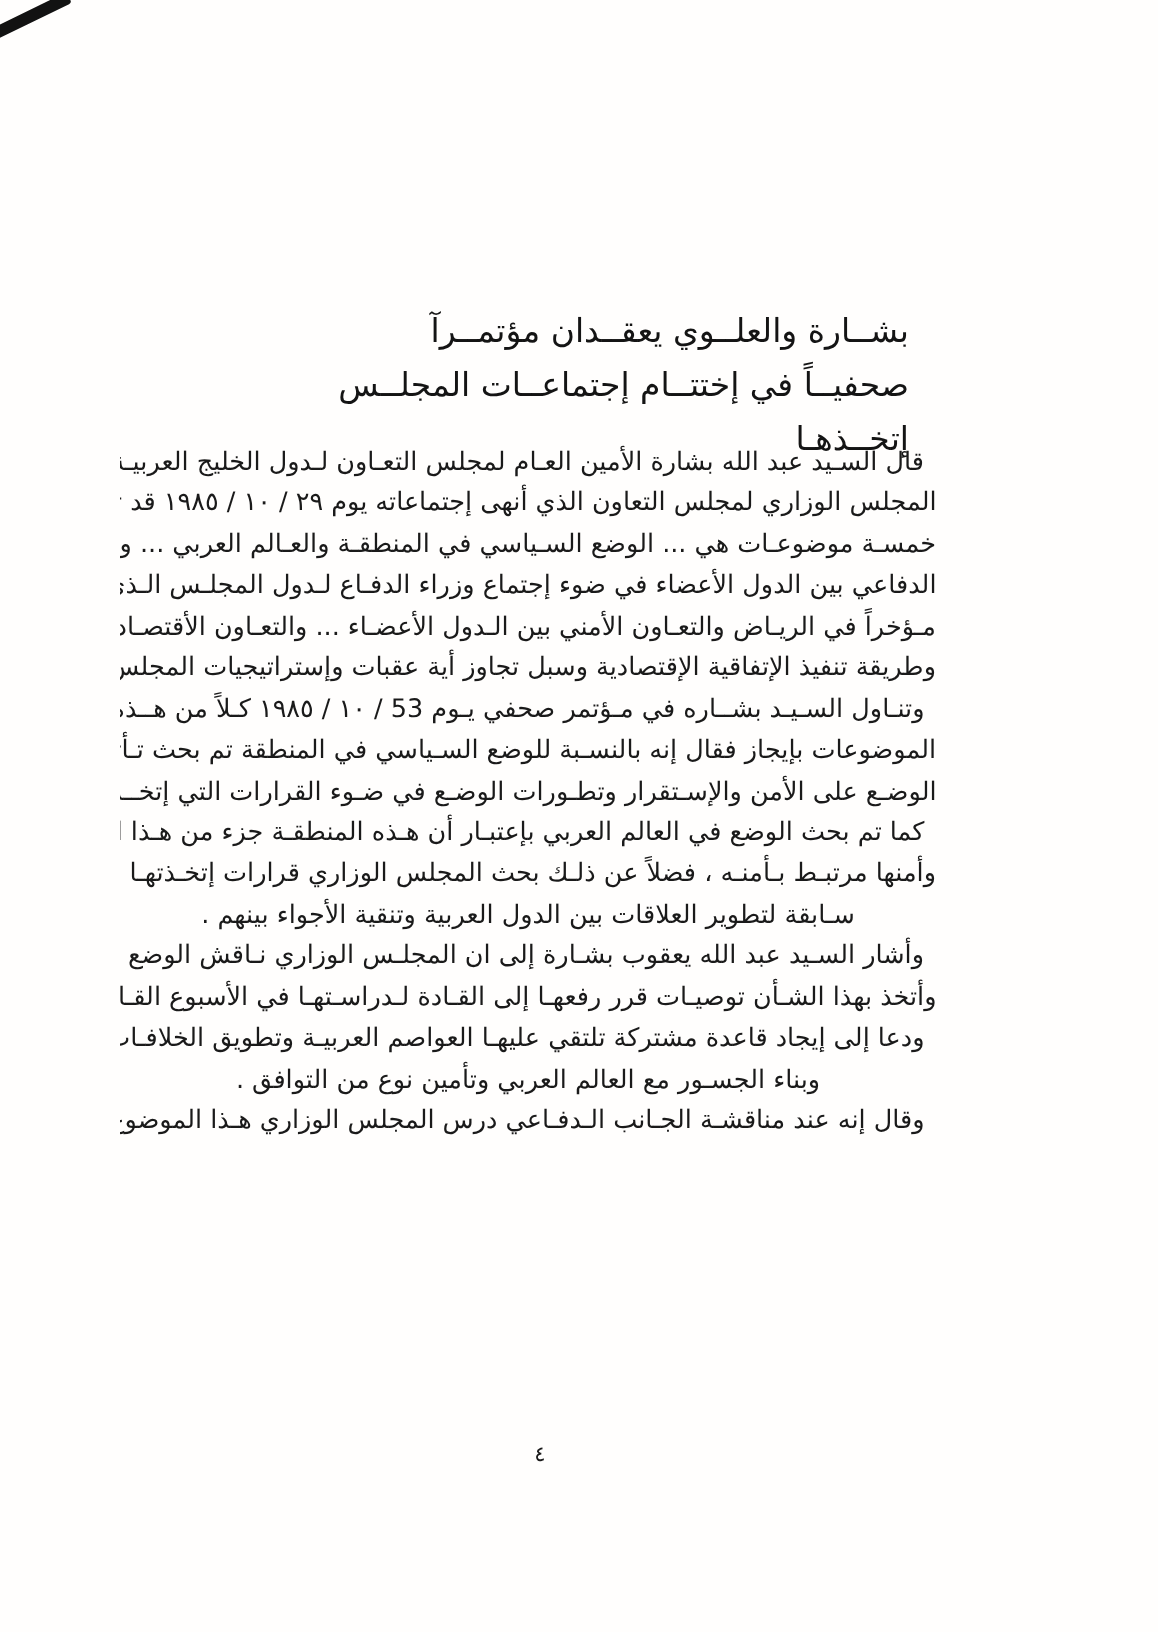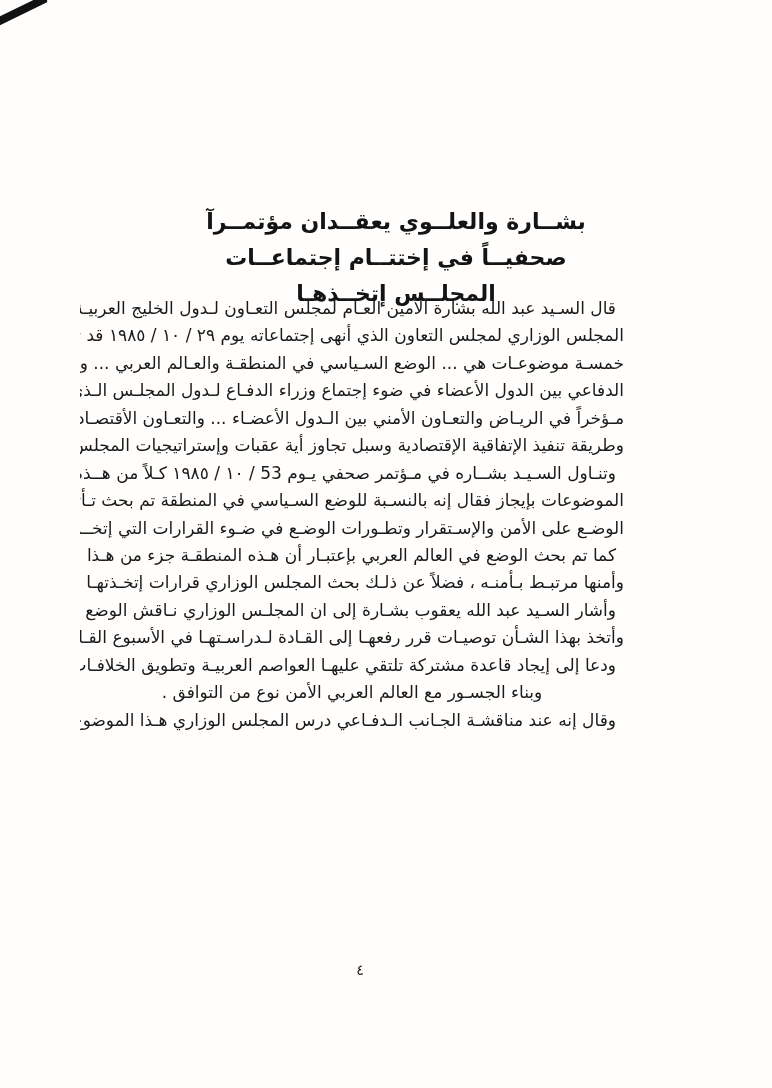--- a/index.html
+++ b/index.html
@@ -24,24 +24,23 @@
     height: 8px;
     background: #121212;
     border-radius: 2px;
     transform: rotate(-26deg);
   }
   .title-block {
     position: absolute;
     top: 204px;
     left: 186px;
     width: 420px;
-    text-align: center;
     direction: rtl;
     color: #141414;
-    font-weight: bold;
+    font-weight: normal;
     font-size: 22px;
     line-height: 36px;
     letter-spacing: 0.5px;
   }
   .article-body {
     position: absolute;
     top: 295px;
     left: 80px;
     width: 544px;
     direction: rtl;
@@ -90,22 +89,23 @@
       <div class="line">المجلس الوزاري لمجلس التعاون الذي أنهى إجتماعاته يوم ٢٩ / ١٠ / ١٩٨٥ قد تـدارس</div>
       <div class="line">خمسـة موضوعـات هي ... الوضع السـياسي في المنطقـة والعـالم العربي ... والتعـاون</div>
       <div class="line">الدفاعي بين الدول الأعضاء في ضوء إجتماع وزراء الدفـاع لـدول المجلـس الـذي عقـد</div>
       <div class="line">مـؤخراً في الريـاض والتعـاون الأمني بين الـدول الأعضـاء ... والتعـاون الأقتصـادي</div>
       <div class="line plast">وطريقة تنفيذ الإتفاقية الإقتصادية وسبل تجاوز أية عقبات وإستراتيجيات المجلس .</div>
       <div class="line pfirst">وتنـاول السـيـد بشــاره في مـؤتمر صحفي يـوم 53 / ١٠ / ١٩٨٥ كـلاً من هــذه</div>
       <div class="line">الموضوعات بإيجاز فقال إنه بالنسـبة للوضع السـياسي في المنطقة تم بحث تـأثيرات هذا</div>
       <div class="line">الوضـع على الأمن والإسـتقرار وتطـورات الوضـع في ضـوء القرارات التي إتخــذهـا</div>
       <div class="line pfirst">كما تم بحث الوضع في العالم العربي بإعتبـار أن هـذه المنطقـة جزء من هـذا العـالم</div>
       <div class="line">وأمنها مرتبـط بـأمنـه ، فضلاً عن ذلـك بحث المجلس الوزاري قرارات إتخـذتهـا قمم</div>
+      <div class="line plast">سـابقة لتطوير العلاقات بين الدول العربية وتنقية الأجواء بينهم .</div>
       <div class="line pfirst">وأشار السـيد عبد الله يعقوب بشـارة إلى ان المجلـس الوزاري نـاقش الوضع العربي</div>
       <div class="line">وأتخذ بهذا الشـأن توصيـات قرر رفعهـا إلى القـادة لـدراسـتهـا في الأسبوع القـادم في</div>
       <div class="line pfirst">ودعا إلى إيجاد قاعدة مشتركة تلتقي عليهـا العواصم العربيـة وتطويق الخلافـات</div>
-      <div class="line plast">وبناء الجسـور مع العالم العربي الأمن نوع من التوافق .</div>
+      <div class="line plast">وبناء الجسـور مع العالم العربي وتأمين نوع من التوافق .</div>
       <div class="line pfirst plast">وقال إنه عند مناقشـة الجـانب الـدفـاعي درس المجلس الوزاري هـذا الموضوع في</div>
     </div>
 
   <div class="page-number">٤</div>
 
 </div>
 
 </body></html>

